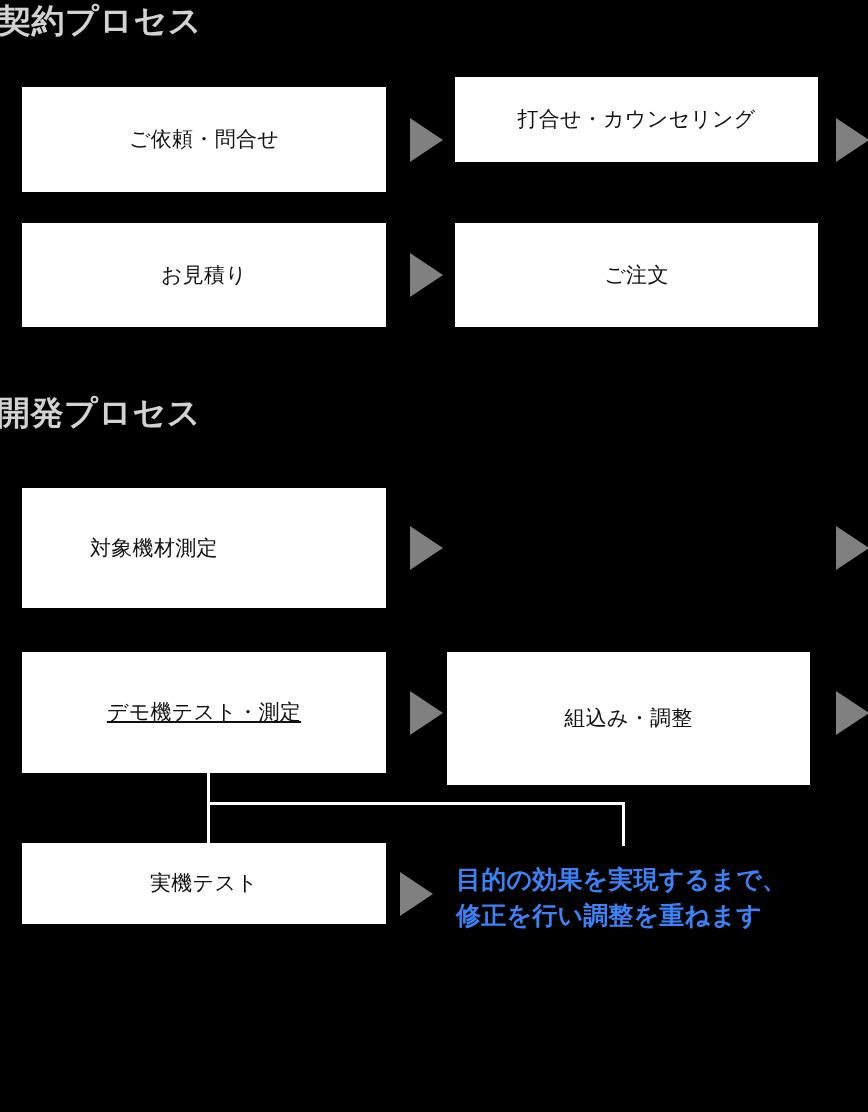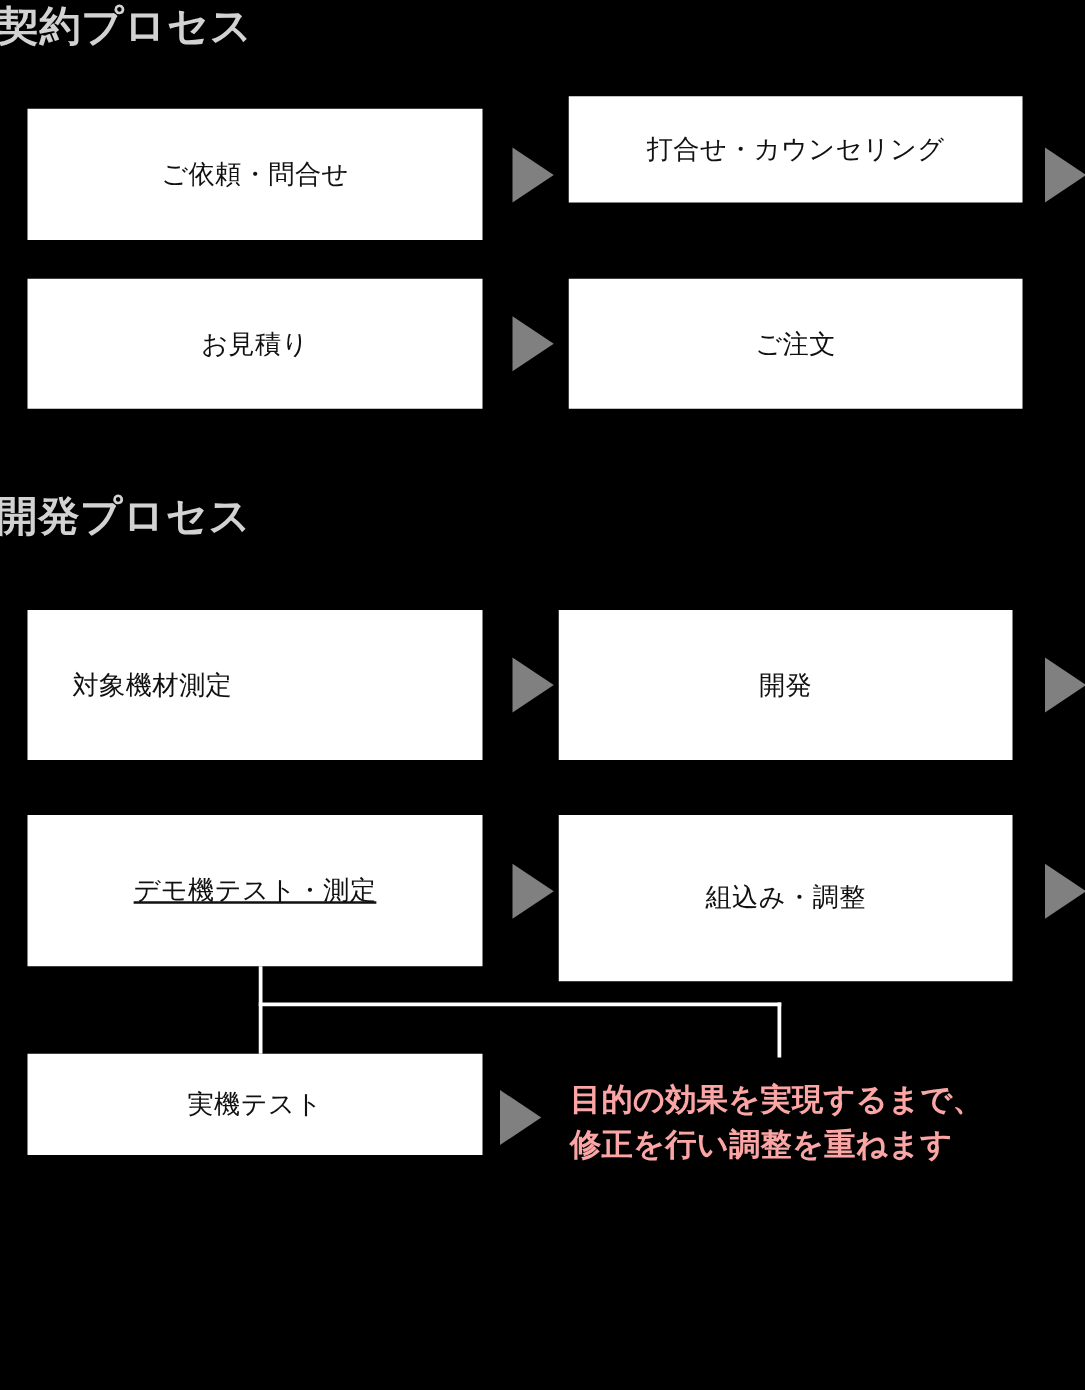--- a/index.html
+++ b/index.html
@@ -42,21 +42,21 @@
     box-sizing: border-box;
     font-family: "DejaVu Sans", "Liberation Sans", sans-serif;
   }
   .pbox .pbox-label {
     width: 100%;
     font-size: 21px;
     line-height: 1.38;
     letter-spacing: 0.3px;
   }
   .pbox.center .pbox-label { text-align: center; }
-  .pbox.left   .pbox-label { text-align: left; padding-left: 36px; }
+  .pbox.left   .pbox-label { text-align: left; padding-left: 36px; margin-left: 32px; }
 
   
   .arrow {
     position: absolute;
     width: 0;
     height: 0;
     border-style: solid;
     border-width: 22px 0 22px 33px;
     border-color: transparent transparent transparent #808080;
   }
@@ -66,21 +66,21 @@
     position: absolute;
     background: #ffffff;
   }
 
   
   #loop-caption {
     position: absolute;
     left: 456px;
     top: 862px;
     width: 412px;
-    color: #fca5a5;
+    color: #3b82f6;
     font-weight: bold;
     font-size: 25px;
     line-height: 1.42;
     letter-spacing: 0.2px;
     font-family: "DejaVu Sans", "Liberation Sans", sans-serif;
   }
   #loop-caption .cap-line { display: block; white-space: nowrap; }
 </style>
 </head>
 <body>
@@ -114,23 +114,20 @@
   <div class="section-heading" id="heading-development">開発プロセス</div>
 
   <div class="pbox left" style="left:22px; top:488px; width:364px; height:120px;">
     <span class="pbox-label">
       <span>対象機材測定</span><br>
     </span>
   </div>
 
   <div class="arrow" style="left:410px; top:526px;"></div>
 
-  <div class="pbox center" style="left:447px; top:488px; width:363px; height:120px;">
-    <span class="pbox-label">開発</span>
-  </div>
 
   <div class="arrow" style="left:836px; top:526px;"></div>
 
   <div class="pbox center" style="left:22px; top:652px; width:364px; height:121px;text-decoration:underline;">
     <span class="pbox-label">デモ機テスト・測定</span>
   </div>
 
   <div class="arrow" style="left:410px; top:691px;"></div>
 
   <div class="pbox center" style="left:447px; top:652px; width:363px; height:133px;">

